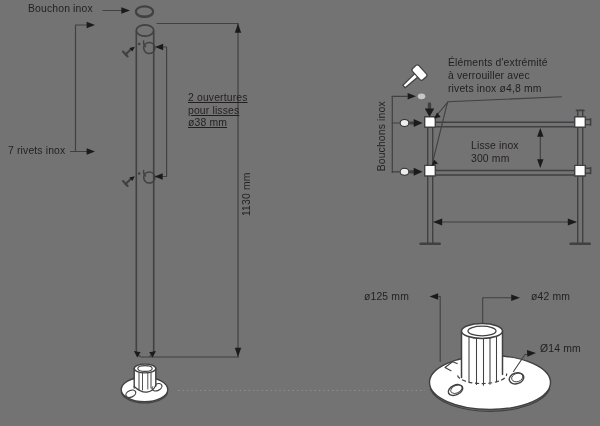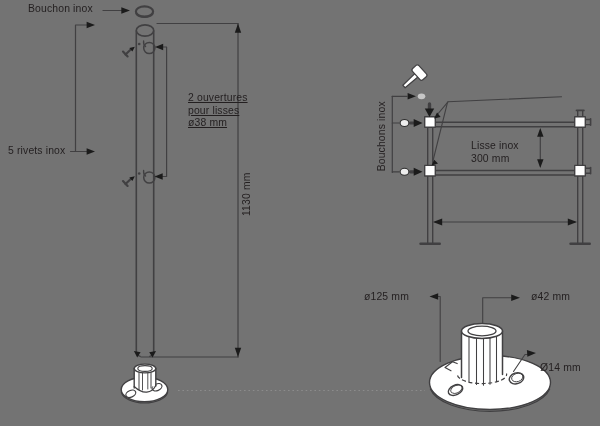--- a/index.html
+++ b/index.html
@@ -202,40 +202,43 @@
     </g>
     <g stroke-width="1.1">
       <path d="M513.5 371.5 L525 354.5 H527.5"></path>
       <polygon points="536,352.9 526.9,350 527.4,356.7" fill="#1b1b1b" stroke="none"></polygon>
     </g>
   </g>
 </svg>
 
   <div class="lbl" style="left:28px;top:3px;">Bouchon inox</div>
 
-  <div class="lbl" style="left:8px;top:145px;">5 rivets inox</div>
+  <div class="lbl" style="left:8px;top:145px;">7 rivets inox</div>
 
   <div class="lbl" style="left:188px;top:92px;text-decoration:underline;">
     <div>2 ouvertures</div>
     <div>pour lisses</div>
     <div>ø38 mm</div>
   </div>
 
   <div class="lbl vlabel" style="left:217px;top:188px;width:60px;">1130 mm</div>
 
   <div class="lbl" style="left:448px;top:56px;line-height:13.2px;">
+    <div>Éléments d'extrémité</div>
+    <div>à verrouiller avec</div>
+    <div>rivets inox ø4,8 mm</div>
   </div>
 
   <div class="lbl vlabel" style="left:340px;top:130px;width:84px;">Bouchons inox</div>
 
   <div class="lbl center" style="left:471px;top:140px;width:80px;">
     <div>Lisse inox</div>
     <div>300 mm</div>
   </div>
 
 
   <div class="lbl" style="left:364px;top:291px;">ø125 mm</div>
 
   <div class="lbl" style="left:531px;top:291px;">ø42 mm</div>
 
-  <div class="lbl" style="left:540px;top:362px;">Ø14 mm</div>
+  <div class="lbl" style="left:540px;top:343px;">Ø14 mm</div>
 
 </div>
 
 </body></html>

